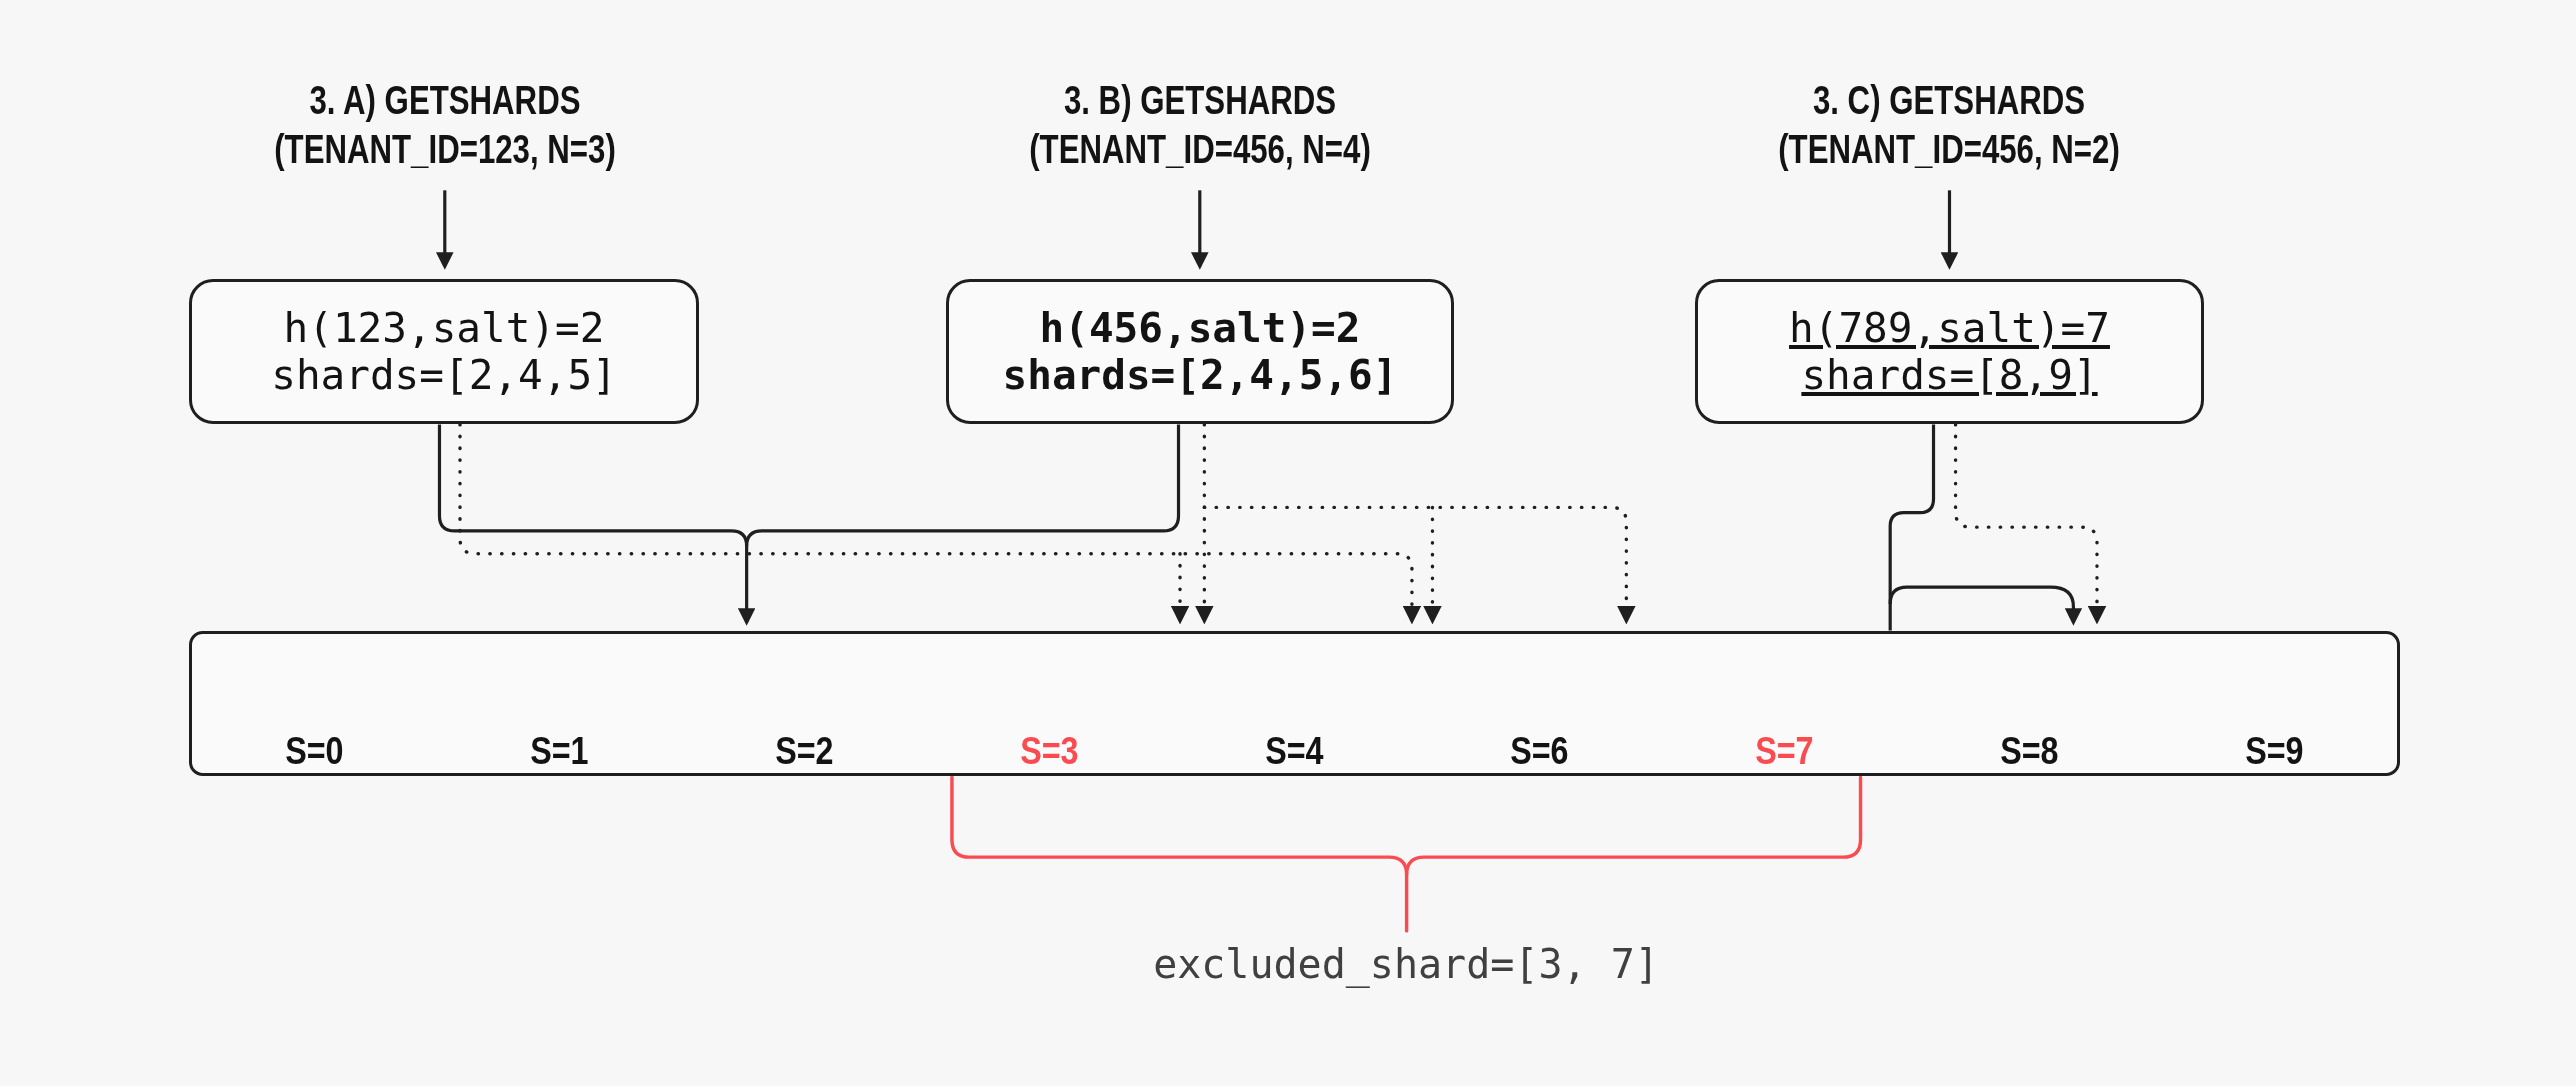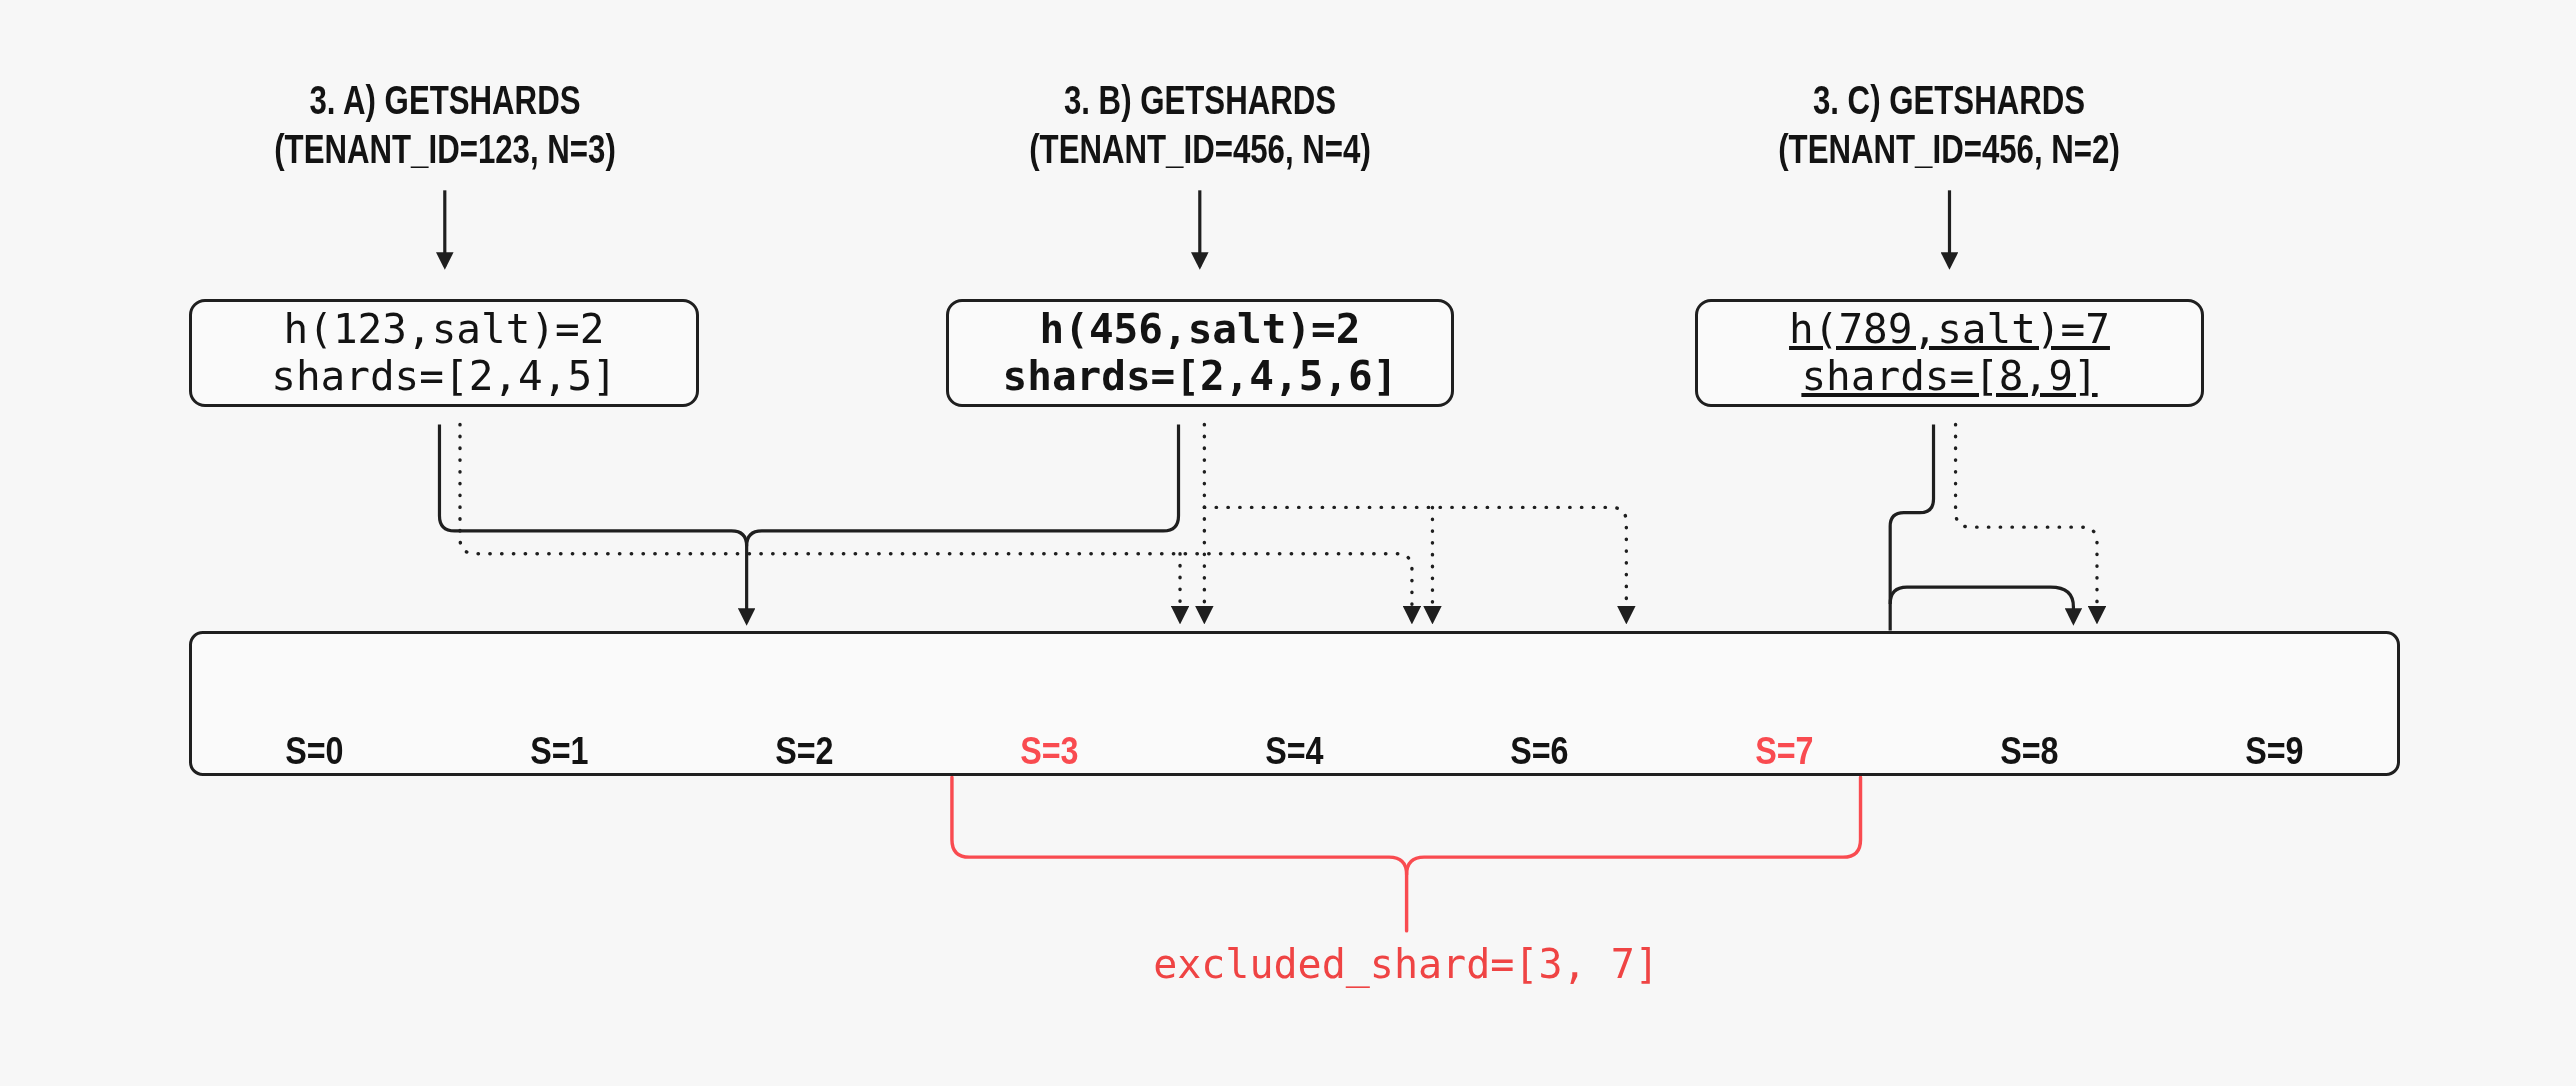--- a/index.html
+++ b/index.html
@@ -5,35 +5,35 @@
   html,body{margin:0;padding:0;background:#f7f7f7;}
   .canvas{position:relative;width:2576px;height:1087px;background:#f7f7f7;overflow:hidden;
           font-family:"Liberation Sans",sans-serif;color:#131313;}
   .wires{position:absolute;left:0;top:0;width:2576px;height:1087px;}
 
   .call-header{position:absolute;top:76px;width:684px;text-align:center;
                font-weight:700;font-size:40px;line-height:49px;letter-spacing:0;
                transform:scaleX(0.78);transform-origin:50% 0;white-space:nowrap;}
   .call-header .hline{white-space:nowrap;}
 
-  .hash-box{position:absolute;top:279px;height:108px;box-sizing:border-box;
-            border:3.4px solid #1f1f1f;border-radius:16px;background:#fafafa;
-            display:flex;flex-direction:column;align-items:center;justify-content:center;margin-top:20px;}
+  .hash-box{position:absolute;top:279px;height:145px;box-sizing:border-box;
+            border:3.4px solid #1f1f1f;border-radius:24px;background:#fafafa;
+            display:flex;flex-direction:column;align-items:center;justify-content:center;}
   .hash-box .mline{font-family:"DejaVu Sans Mono",monospace;font-size:41px;line-height:47px;
                    color:#131313;white-space:nowrap;}
 
   .shard-array{position:absolute;left:189px;top:631px;width:2211px;height:145px;box-sizing:border-box;
                border:3.8px solid #1f1f1f;border-radius:13.7px;background:#fafafa;display:flex;align-items:flex-end;}
   .cell{position:relative;flex:1 1 0;display:flex;align-items:center;justify-content:center;}
   .cell-label{font-weight:700;font-size:38px;transform:scaleX(0.85);white-space:nowrap;color:#131313;}
   .cell[data-excluded="true"] .cell-label{color:#f94b50;}
   .cell-divider{position:absolute;right:-1.1px;top:23px;bottom:21px;width:2.3px;background:#1f1f1f;}
 
   .excluded-label{position:absolute;left:950px;top:941px;width:912px;text-align:center;
-                  font-family:"DejaVu Sans Mono",monospace;font-size:40px;color:#ef4444;white-space:nowrap;}
+                  font-family:"DejaVu Sans Mono",monospace;font-size:40px;color:#404040;white-space:nowrap;}
 </style>
 </head>
 <body>
 
 <div class="canvas">
 
   <svg class="wires" viewBox="0 0 3388 1429" xmlns="http://www.w3.org/2000/svg">
     <defs>
       <marker id="ah" viewBox="0 0 10 10" refX="8" refY="5" markerWidth="5.5" markerHeight="5.5" orient="auto-start-reverse">
         <path d="M0,0 L10,5 L0,10 z" fill="#1f1f1f"></path>

